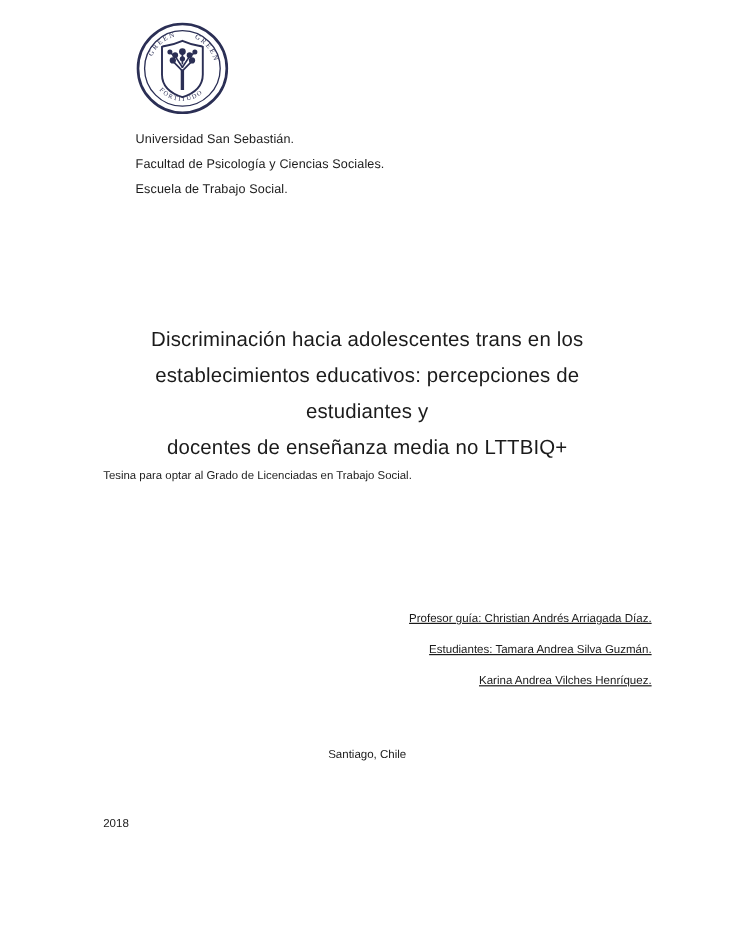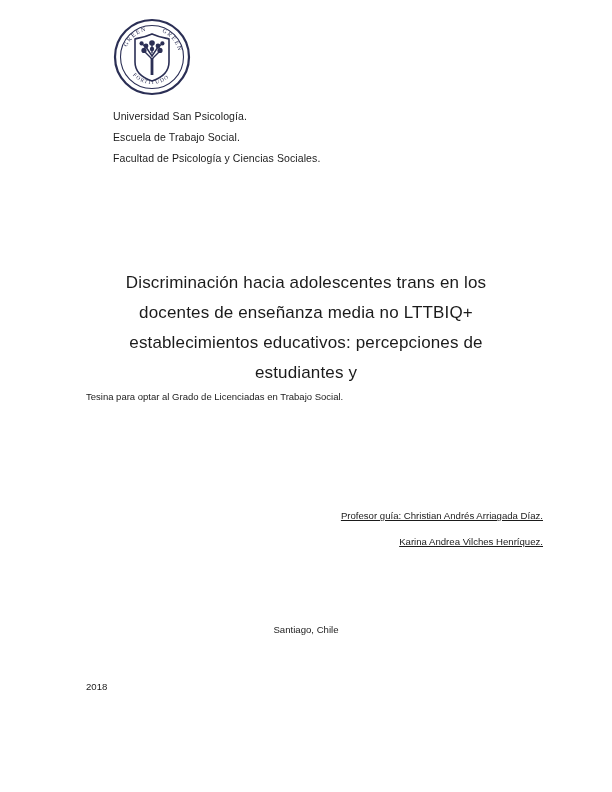--- a/index.html
+++ b/index.html
@@ -157,34 +157,35 @@
       <text font-family="Liberation Serif, serif" font-size="6" fill="#2b2f55" letter-spacing="1.4">
         <textPath href="#arcTop" startOffset="62%">GREEN</textPath>
       </text>
       <text font-family="Liberation Serif, serif" font-size="5.4" fill="#2b2f55" letter-spacing="1.2">
         <textPath href="#arcBot" startOffset="22%">FORTITUDO</textPath>
       </text>
     </svg>
   </div>
 
   <div class="institution">
-    <div class="line">Universidad San Psicología.</div>
+    <div class="line">Universidad San Sebastián.</div>
+    <div class="line">Facultad de Psicología y Ciencias Sociales.</div>
     <div class="line">Escuela de Trabajo Social.</div>
-    <div class="line">Facultad de Psicología y Ciencias Sociales.</div>
   </div>
 
   <div class="title-block">
     <div class="tline">Discriminación hacia adolescentes trans en los</div>
+    <div class="tline">establecimientos educativos: percepciones de estudiantes y</div>
     <div class="tline">docentes de enseñanza media no LTTBIQ+</div>
-    <div class="tline">establecimientos educativos: percepciones de estudiantes y</div>
   </div>
 
   <div class="degree">Tesina para optar al Grado de Licenciadas en Trabajo Social.</div>
 
   <div class="credits">
     <div class="cline">Profesor guía: Christian Andrés Arriagada Díaz.</div>
+    <div class="cline">Estudiantes: Tamara Andrea Silva Guzmán.</div>
     <div class="cline">Karina Andrea Vilches Henríquez.</div>
   </div>
 
   <div class="place">Santiago, Chile</div>
   <div class="year">2018</div>
 
 </div>
 
 </body></html>

